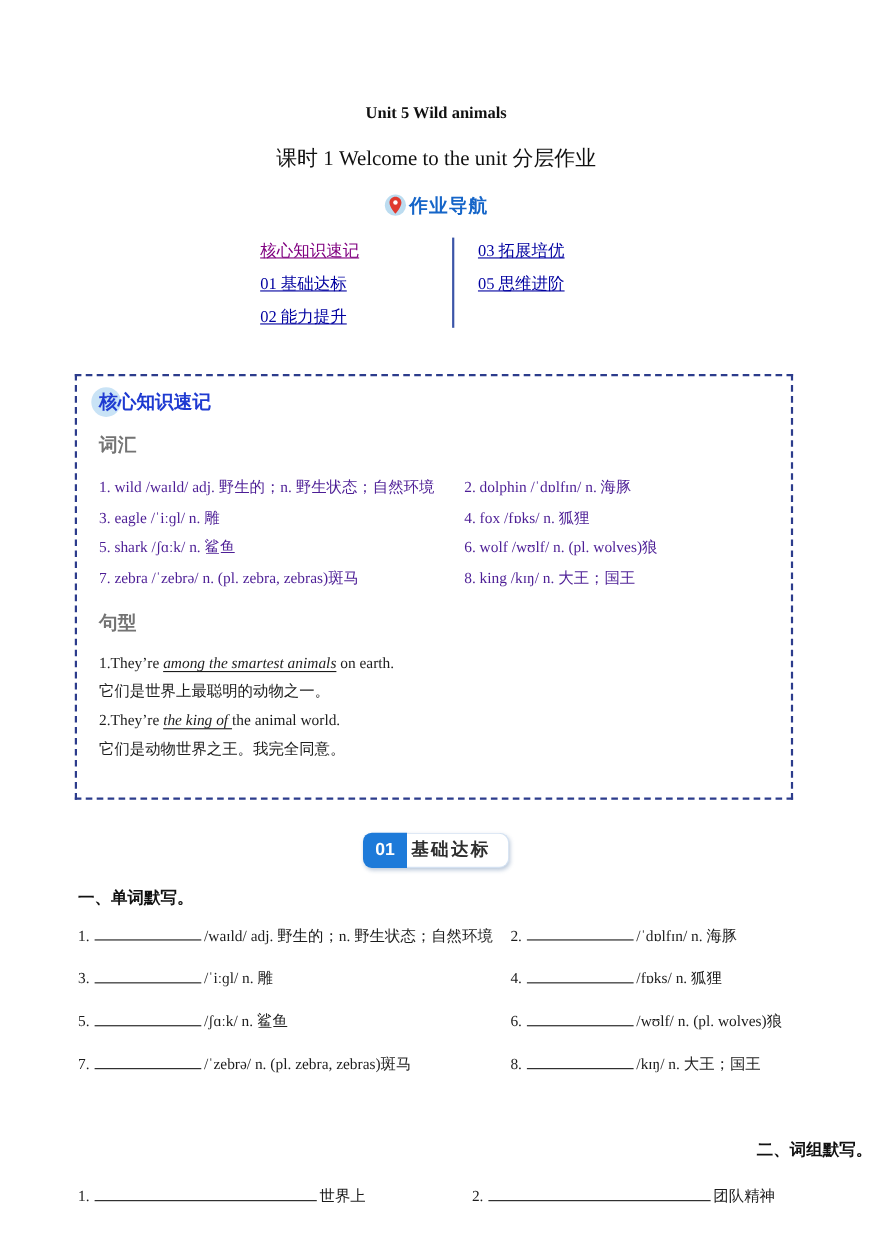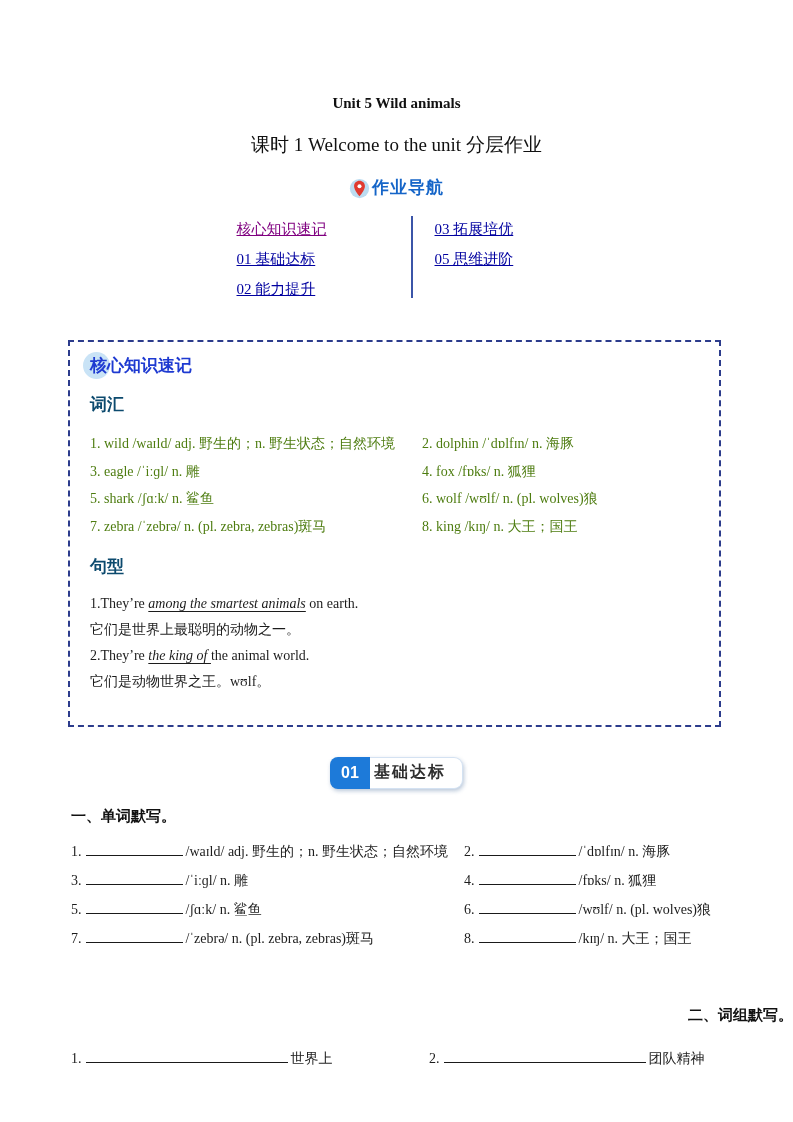--- a/index.html
+++ b/index.html
@@ -29,21 +29,21 @@
     line-height: 28px;
     margin-top: 13px;
     color: #111;
   }
 
   
   .nav-header {
     margin-top: 17px;
     display: flex;
     justify-content: center;
-    align-items: flex-end;
+    align-items: flex-start;
     gap: 2px;
   }
   .nav-header .pin { width: 21px; height: 21px; display: inline-block; }
   .nav-header .label {
     font-family: "Liberation Sans", "DejaVu Sans", sans-serif;
     font-size: 17px;
     font-weight: bold;
     color: #1565c8;
     letter-spacing: 1px;
   }
@@ -96,31 +96,31 @@
     height: 27px;
     border-radius: 50%;
     background: #c9e3f6;
     z-index: 0;
   }
   .kb-heading .txt { position: relative; z-index: 1; }
   .kb-subheading {
     font-family: "Liberation Sans", "DejaVu Sans", sans-serif;
     font-size: 17px;
     font-weight: bold;
-    color: #0c4a6e;
+    color: #737373;
     line-height: 24px;
     margin-top: 15px;
   }
   .vocab-grid {
     margin-top: 13px;
     display: grid;
     grid-template-columns: 332px 1fr;
     font-size: 14px;
     line-height: 27.5px;
-    color: #4d7c0f;
+    color: #4c1d95;
   }
   .sentences { margin-top: 12px; font-size: 14px; line-height: 26px; }
   .sentence .ul-italic {
     font-style: italic;
     text-decoration: underline;
     text-underline-offset: 3px;
   }
   .translation { font-size: 14px; line-height: 26px; }
 
   
@@ -162,21 +162,21 @@
     color: #111;
     line-height: 22px;
   }
   .word-grid {
     margin: 9px 0 0 71px;
     width: 660px;
     display: grid;
     grid-template-columns: 393px 1fr;
     font-size: 14px;
     line-height: 27px;
-    row-gap: 2px;
+    row-gap: 12px;
   }
   .blank {
     display: inline-block;
     width: 97px;
     height: 0.95em;
     border-bottom: 1px solid #1a1a1a;
     margin: 0 3px 0 4px;
     vertical-align: baseline;
   }
   .blank.long { width: 202px; }
@@ -240,21 +240,21 @@
       <div class="vocab-item">7. zebra /ˈzebrə/ n. (pl. zebra, zebras)斑马</div>
       <div class="vocab-item">8. king /kɪŋ/ n. 大王；国王</div>
     </div>
 
     <div class="kb-subheading">句型</div>
 
     <div class="sentences">
       <p class="sentence"><span>1.They’re </span><span class="ul-italic">among the smartest animals</span><span> on earth.</span></p>
       <p class="translation">它们是世界上最聪明的动物之一。</p>
       <p class="sentence"><span>2.They’re </span><span class="ul-italic">the king of </span><span>the animal world.</span></p>
-      <p class="translation">它们是动物世界之王。wʊlf。</p>
+      <p class="translation">它们是动物世界之王。我完全同意。</p>
     </div>
   </div>
 
   <div class="badge-row">
     <div class="badge">
       <span class="badge-num">01</span>
       <span class="badge-label">基础达标</span>
     </div>
   </div>
 

